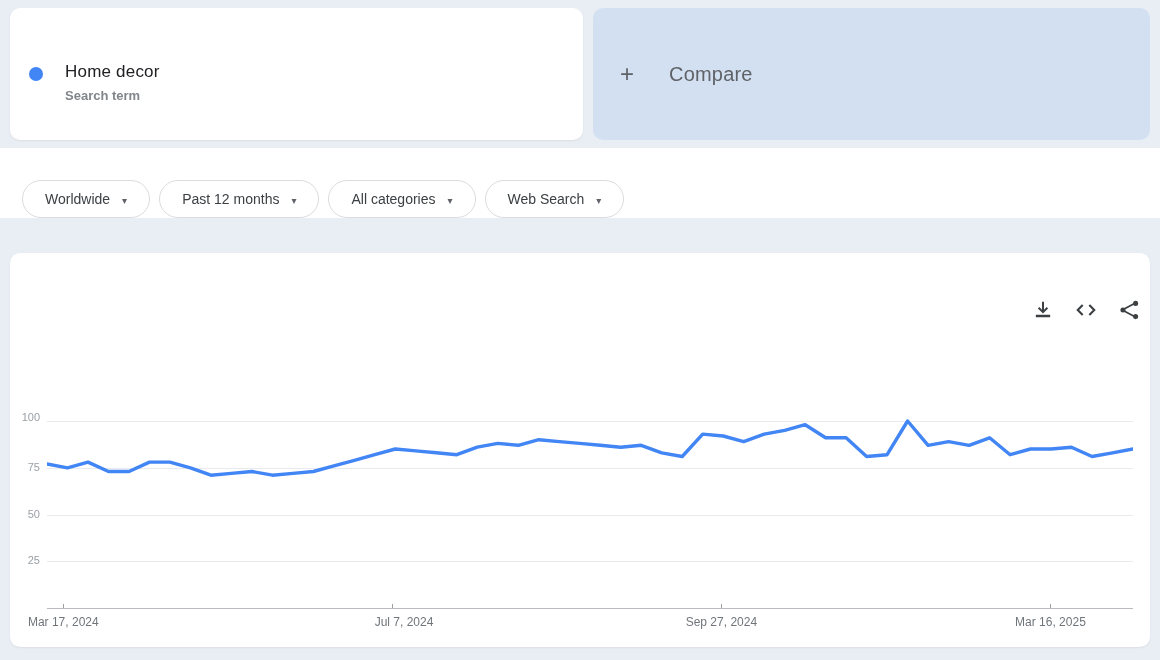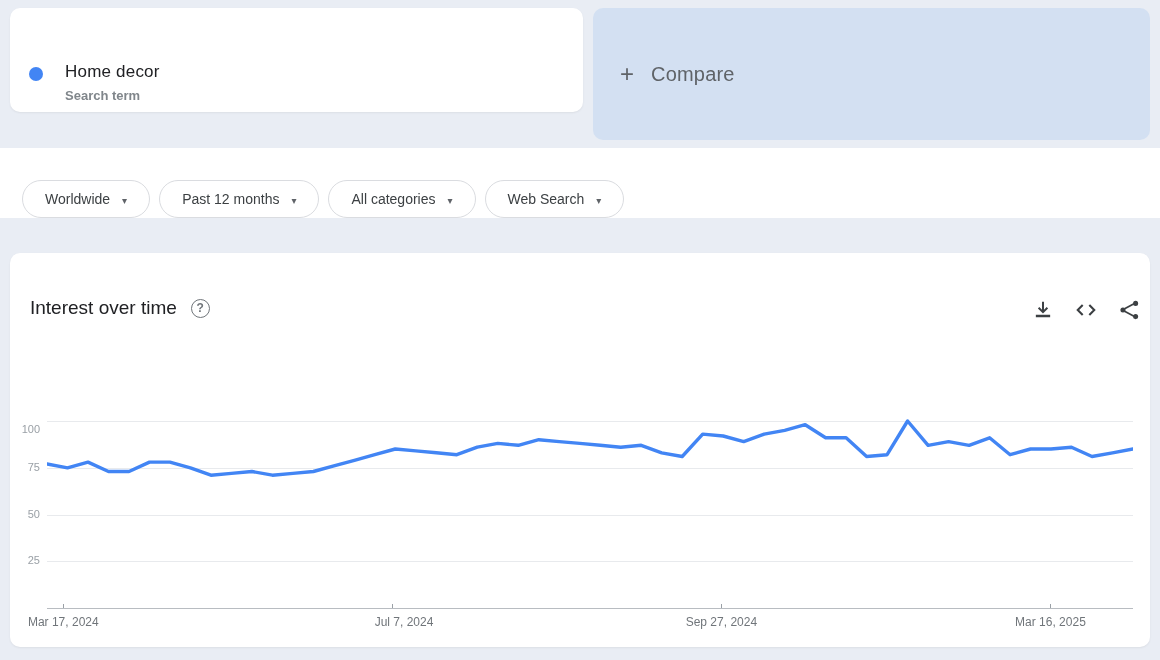--- a/index.html
+++ b/index.html
@@ -6,29 +6,29 @@
   html, body { width: 1160px; height: 660px; }
   body {
     position: relative;
     background: #e9edf4;
     font-family: "Liberation Sans", sans-serif;
     overflow: hidden;
   }
   .card { position: absolute; background: #fff; border-radius: 10px; box-shadow: 0 1px 2px rgba(60,64,67,.08); }
 
   
-  .term-card { left: 10px; top: 8px; width: 573px; height: 104px; cursor: pointer; }
+  .term-card { left: 10px; top: 8px; width: 573px; height: 132px; cursor: pointer; }
   .term-dot { position: absolute; left: 19px; top: 59px; width: 14px; height: 14px; border-radius: 50%; background: #4285f4; }
   .term-title { position: absolute; left: 55px; top: 54px; font-size: 17px; font-weight: 500; color: #202124; letter-spacing: .2px; }
   .term-subtitle { position: absolute; left: 55px; top: 80px; font-size: 13px; color: #80868b; font-weight: bold; }
 
   
   .compare-card { left: 593px; top: 8px; width: 557px; height: 132px; background: #d3e0f2; border-radius: 10px; box-shadow: none; display: flex; align-items: center; cursor: pointer; }
   .compare-plus { margin-left: 27px; font-size: 24px; font-weight: 400; color: #5f6368; line-height: 1; }
-  .compare-label { margin-left: 17px; font-size: 20px; color: #5f6368; letter-spacing: .2px; }
+  .compare-label { margin-left: 35px; font-size: 20px; color: #5f6368; letter-spacing: .2px; }
 
   
   .filter-bar { position: absolute; left: 0; top: 148px; width: 1160px; height: 70px; background: #fff; display: flex; align-items: flex-end; padding-left: 22px; }
   .pill { display: inline-flex; align-items: center; height: 38px; border: 1px solid #dadce0; border-radius: 19px; background: #fff; padding: 0 22px; margin-right: 9px; cursor: pointer; }
   .pill-label { font-size: 14px; color: #3c4043; }
   .caret { font-family: "DejaVu Sans", sans-serif; font-size: 10px; color: #5f6368; margin-left: 12px; transform: translateY(1px); }
 
   
   .chart-card { left: 10px; top: 253px; width: 1140px; height: 394px; overflow: hidden; }
   .chart-header { position: absolute; left: 20px; top: 44px; display: flex; align-items: center; }
@@ -75,24 +75,20 @@
     <span class="pill-label">All categories</span>
     <span class="caret">▾</span>
   </div>
   <div class="pill">
     <span class="pill-label">Web Search</span>
     <span class="caret">▾</span>
   </div>
 </div>
 
 <div class="card chart-card" id="chart-card">
-  <div class="chart-header">
-    <span class="chart-title">Interest over time</span>
-    <span class="help-icon">?</span>
-  </div>
   <div class="chart-actions">
     <span class="action-btn">
       <svg viewBox="0 0 20 20" fill="none" stroke="currentColor" stroke-width="1.8">
         <path d="M10 2.5 V11"></path>
         <path d="M6 8 l4 4 4-4"></path>
         <path d="M3.5 15.5 H16.5" stroke-width="2.4"></path>
       </svg>
     </span>
     <span class="action-btn">
       <svg viewBox="0 0 20 20" fill="none" stroke="currentColor" stroke-width="1.9">
@@ -109,21 +105,21 @@
         <circle cx="16" cy="4" r="2.3" fill="currentColor"></circle>
         <circle cx="4.5" cy="10" r="2.3" fill="currentColor"></circle>
         <circle cx="16" cy="16" r="2.3" fill="currentColor"></circle>
       </svg>
     </span>
   </div>
   <svg class="trend-svg" id="trend-svg" viewBox="0 0 1086 220" style="left: 37px; top: 150px; width: 1086px; height: 220px;">
       <polyline points="0.0,61.0 20.5,64.8 41.0,59.1 61.5,68.5 82.0,68.5 102.5,59.1 122.9,59.1 143.4,64.8 163.9,72.2 184.4,70.4 204.9,68.5 225.4,72.2 245.9,70.4 266.4,68.5 286.9,62.9 307.4,57.3 327.8,51.7 348.3,46.0 368.8,47.9 389.3,49.8 409.8,51.7 430.3,44.2 450.8,40.4 471.3,42.3 491.8,36.7 512.3,38.6 532.8,40.4 553.2,42.3 573.7,44.2 594.2,42.3 614.7,49.8 635.2,53.5 655.7,31.1 676.2,33.0 696.7,38.6 717.2,31.1 737.7,27.3 758.2,21.7 778.6,34.8 799.1,34.8 819.6,53.5 840.1,51.7 860.6,18.0 881.1,42.3 901.6,38.6 922.1,42.3 942.6,34.8 963.1,51.7 983.5,46.0 1004.0,46.0 1024.5,44.2 1045.0,53.5 1065.5,49.8 1086.0,46.0" fill="none" stroke="#4285f4" stroke-width="3.4" stroke-linejoin="round" stroke-linecap="round"></polyline>
     </svg>
 <div class="gridline" style="top: 168px; left: 37px; width: 1086px;"></div>
-    <div class="ytick" style="top: 170px;">100</div>
+    <div class="ytick" style="top: 158px;">100</div>
     <div class="gridline" style="top: 214.75px; left: 37px; width: 1086px;"></div>
     <div class="ytick" style="top: 207.75px;">75</div>
     <div class="gridline" style="top: 261.5px; left: 37px; width: 1086px;"></div>
     <div class="ytick" style="top: 254.5px;">50</div>
     <div class="gridline" style="top: 308.25px; left: 37px; width: 1086px;"></div>
     <div class="ytick" style="top: 301.25px;">25</div>
     <div class="axis-line" style="top: 355px; left: 37px; width: 1086px;"></div>
     <div class="tick-mark" style="left: 53.29px; top: 351px;"></div>
     <div class="xtick" style="left: -11.71px; top: 362px;">Mar 17, 2024</div>
     <div class="tick-mark" style="left: 382.348px; top: 351px;"></div>

